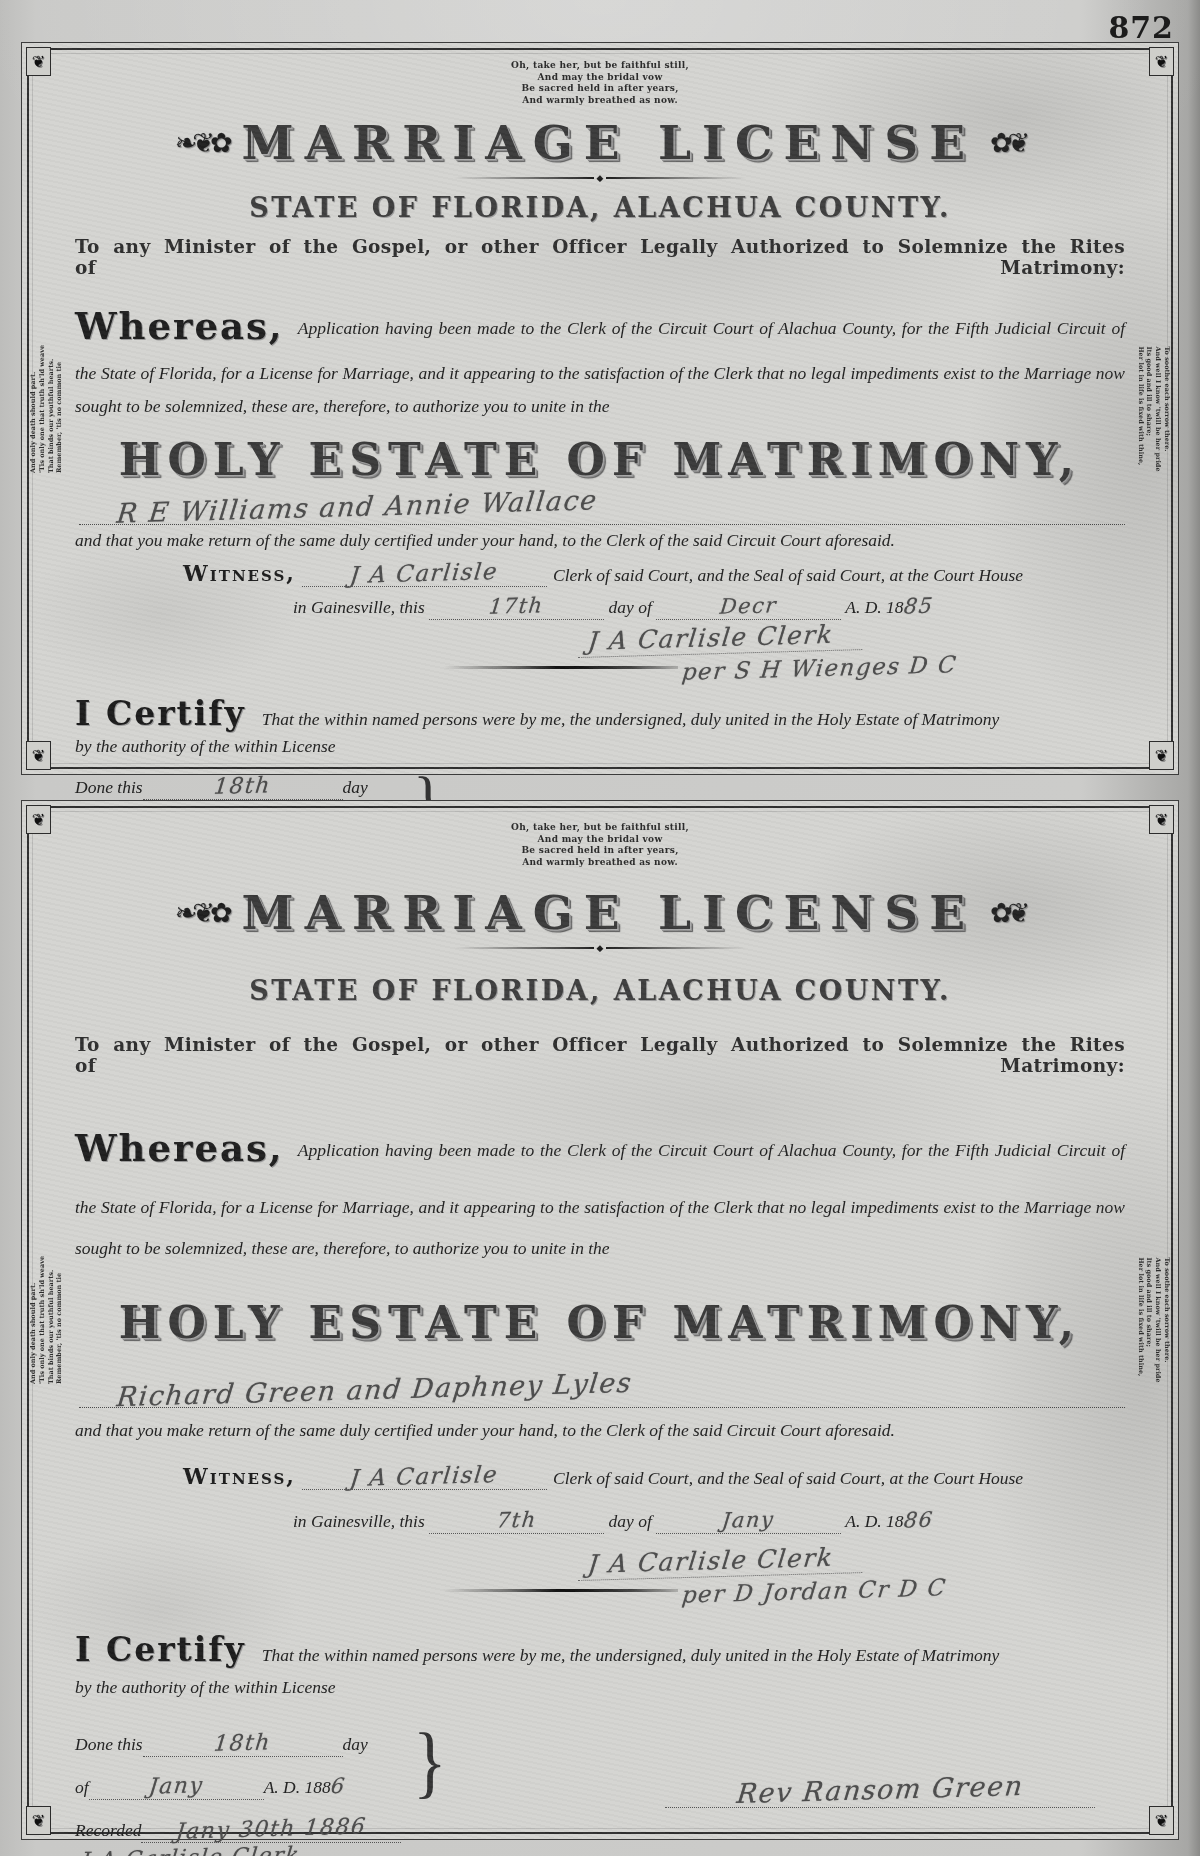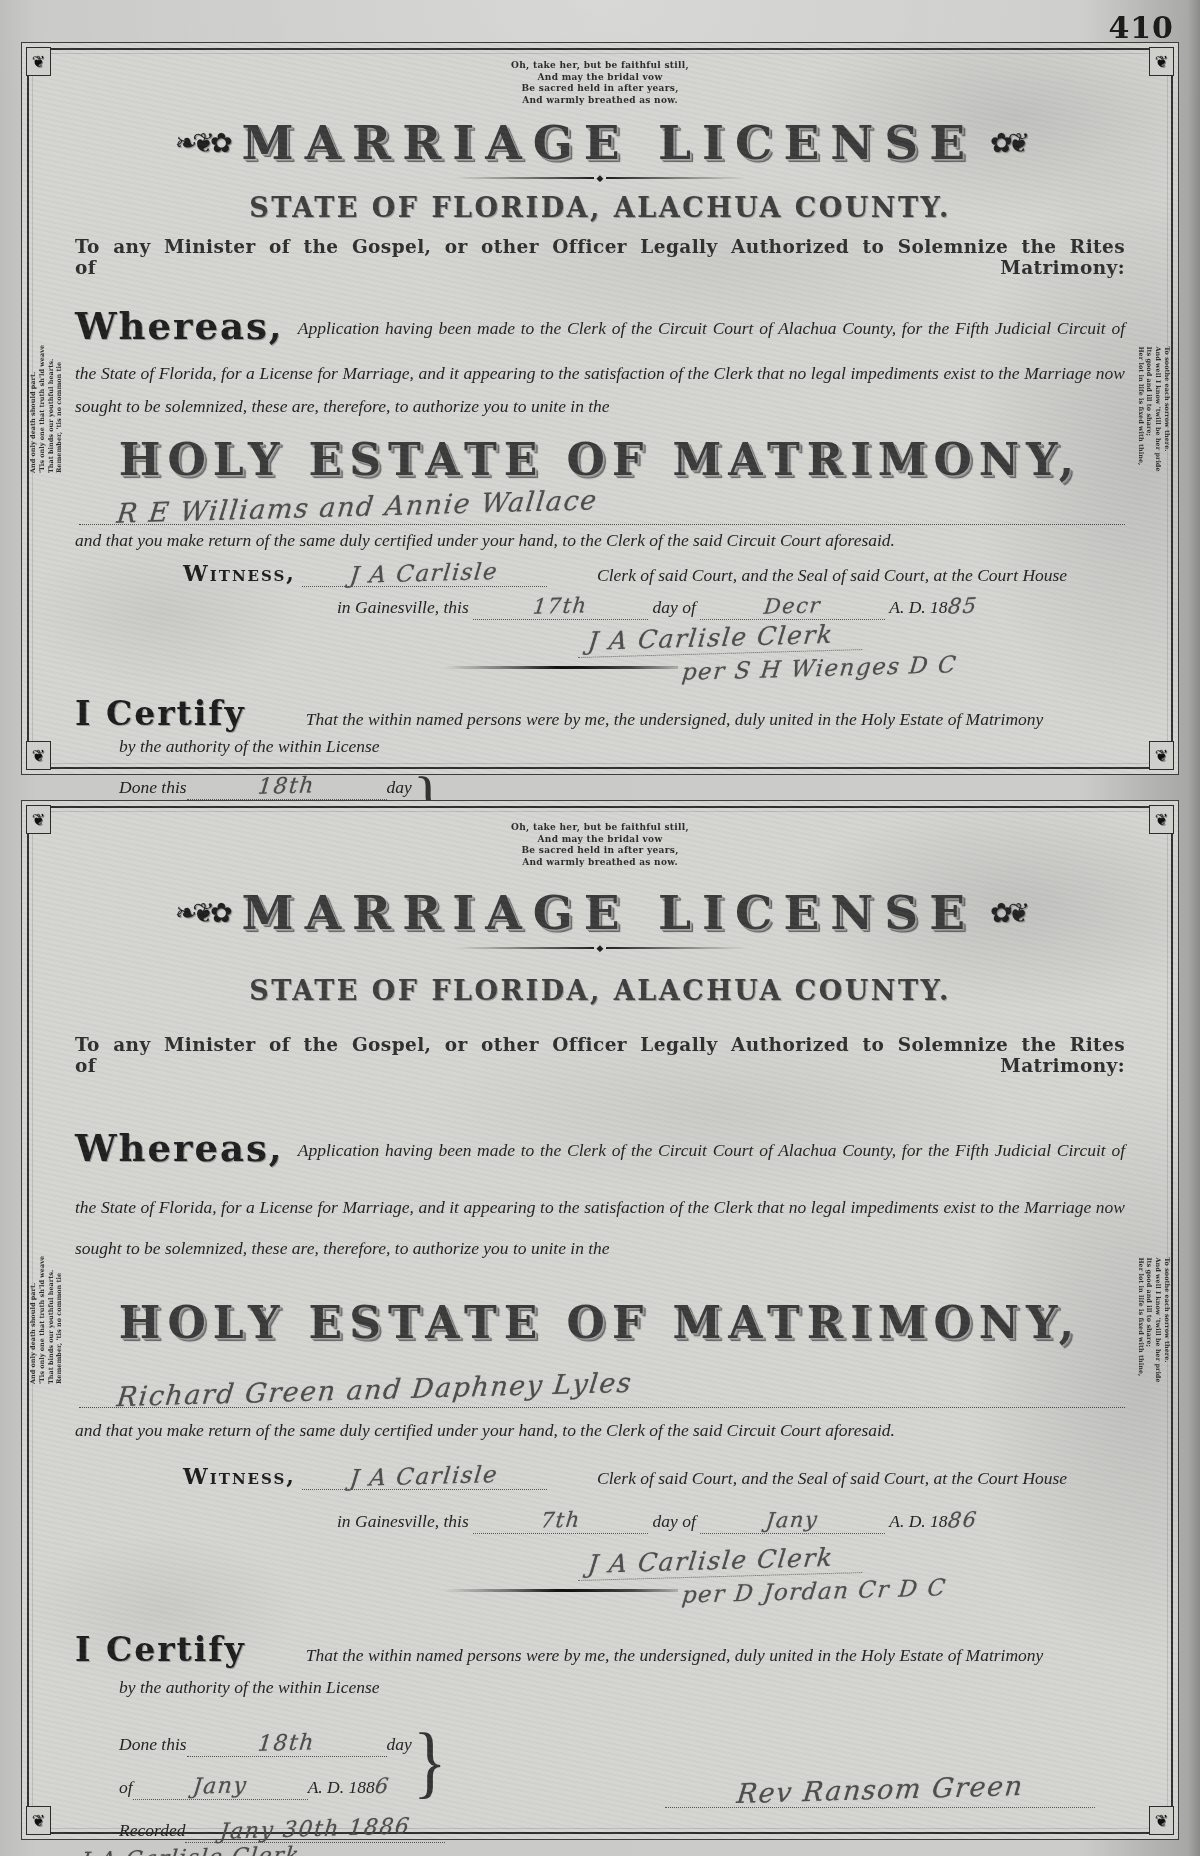--- a/index.html
+++ b/index.html
@@ -71,21 +71,21 @@
   .hw { font-family:"DejaVu Serif", serif; font-style:italic; color:#4c4c4c;
     text-shadow:0 0 1px rgba(50,50,50,.45); letter-spacing:1.5px; }
   .slant { display:inline-block; transform:rotate(-1.6deg) skewX(-8deg); }
 
   .names-line { margin-top:6px; margin-left:4px; border-bottom:1.5px dotted #4a4a4a; padding:0 0 2px 38px; font-size:27px; }
   .return-line { margin-top:5px; font-family:"Liberation Serif", serif; font-style:italic; font-size:17.5px; }
 
   .witness-row { display:flex; align-items:baseline; margin-top:9px; padding-left:108px; white-space:nowrap; }
   .witness-label { font-weight:bold; font-size:22px; letter-spacing:2px; font-variant:small-caps; color:#1d1d1d; }
   .sig-fill { display:inline-block; border-bottom:1px dotted #555; min-width:245px; text-align:center; font-size:23px; margin:0 6px; }
-  .it { font-family:"Liberation Serif", serif; font-style:italic; font-size:17.5px;margin-left:44px; }
+  .it { font-family:"Liberation Serif", serif; font-style:italic; font-size:17.5px; }
 
   .gville-row { margin-top:7px; padding-left:218px; white-space:nowrap; }
   .fill { display:inline-block; border-bottom:1px dotted #555; text-align:center; font-size:21px; }
   .fill-day { min-width:175px; } .fill-month { min-width:185px; }
 
   .clerk-sig-row { margin-top:3px; padding-left:505px; font-size:25px; border-bottom:0; }
   .clerk-sig-row .u { border-bottom:1px dotted #666; padding:0 30px 1px 8px; }
   .deputy-row { display:flex; align-items:center; margin-top:1px; padding-left:368px; gap:4px; }
   .arrow-line { width:235px; height:3px;
     background:linear-gradient(90deg, transparent, rgba(17,17,17,.55) 30%, #111 48%, #111 56%, rgba(17,17,17,.75) 80%, rgba(17,17,17,.2)); }
@@ -119,21 +119,21 @@
   .cert-2 .certify-row { margin-top:26px; }
   .cert-2 .certify2 { margin-top:8px; }
   .cert-2 .done-block { height:235px; margin-top:16px; }
   .cert-2 .done-row { margin-top:16px; }
   .cert-2 .brace { top:8px; font-size:70px; }
   .cert-2 .minister { top:60px; }
 </style>
 </head>
 <body>
 
-<div class="page-num">410</div>
+<div class="page-num">872</div>
 
 <section class="cert cert-1">
   <span class="corner c-tl">❦</span>
   <span class="corner c-tr">❦</span>
   <span class="corner c-bl">❦</span>
   <span class="corner c-br">❦</span>
 
   <div class="sv sv-left">
     <span>And only death should part.</span>
     <span>'Tis only one that truth sh'ld weave</span>

